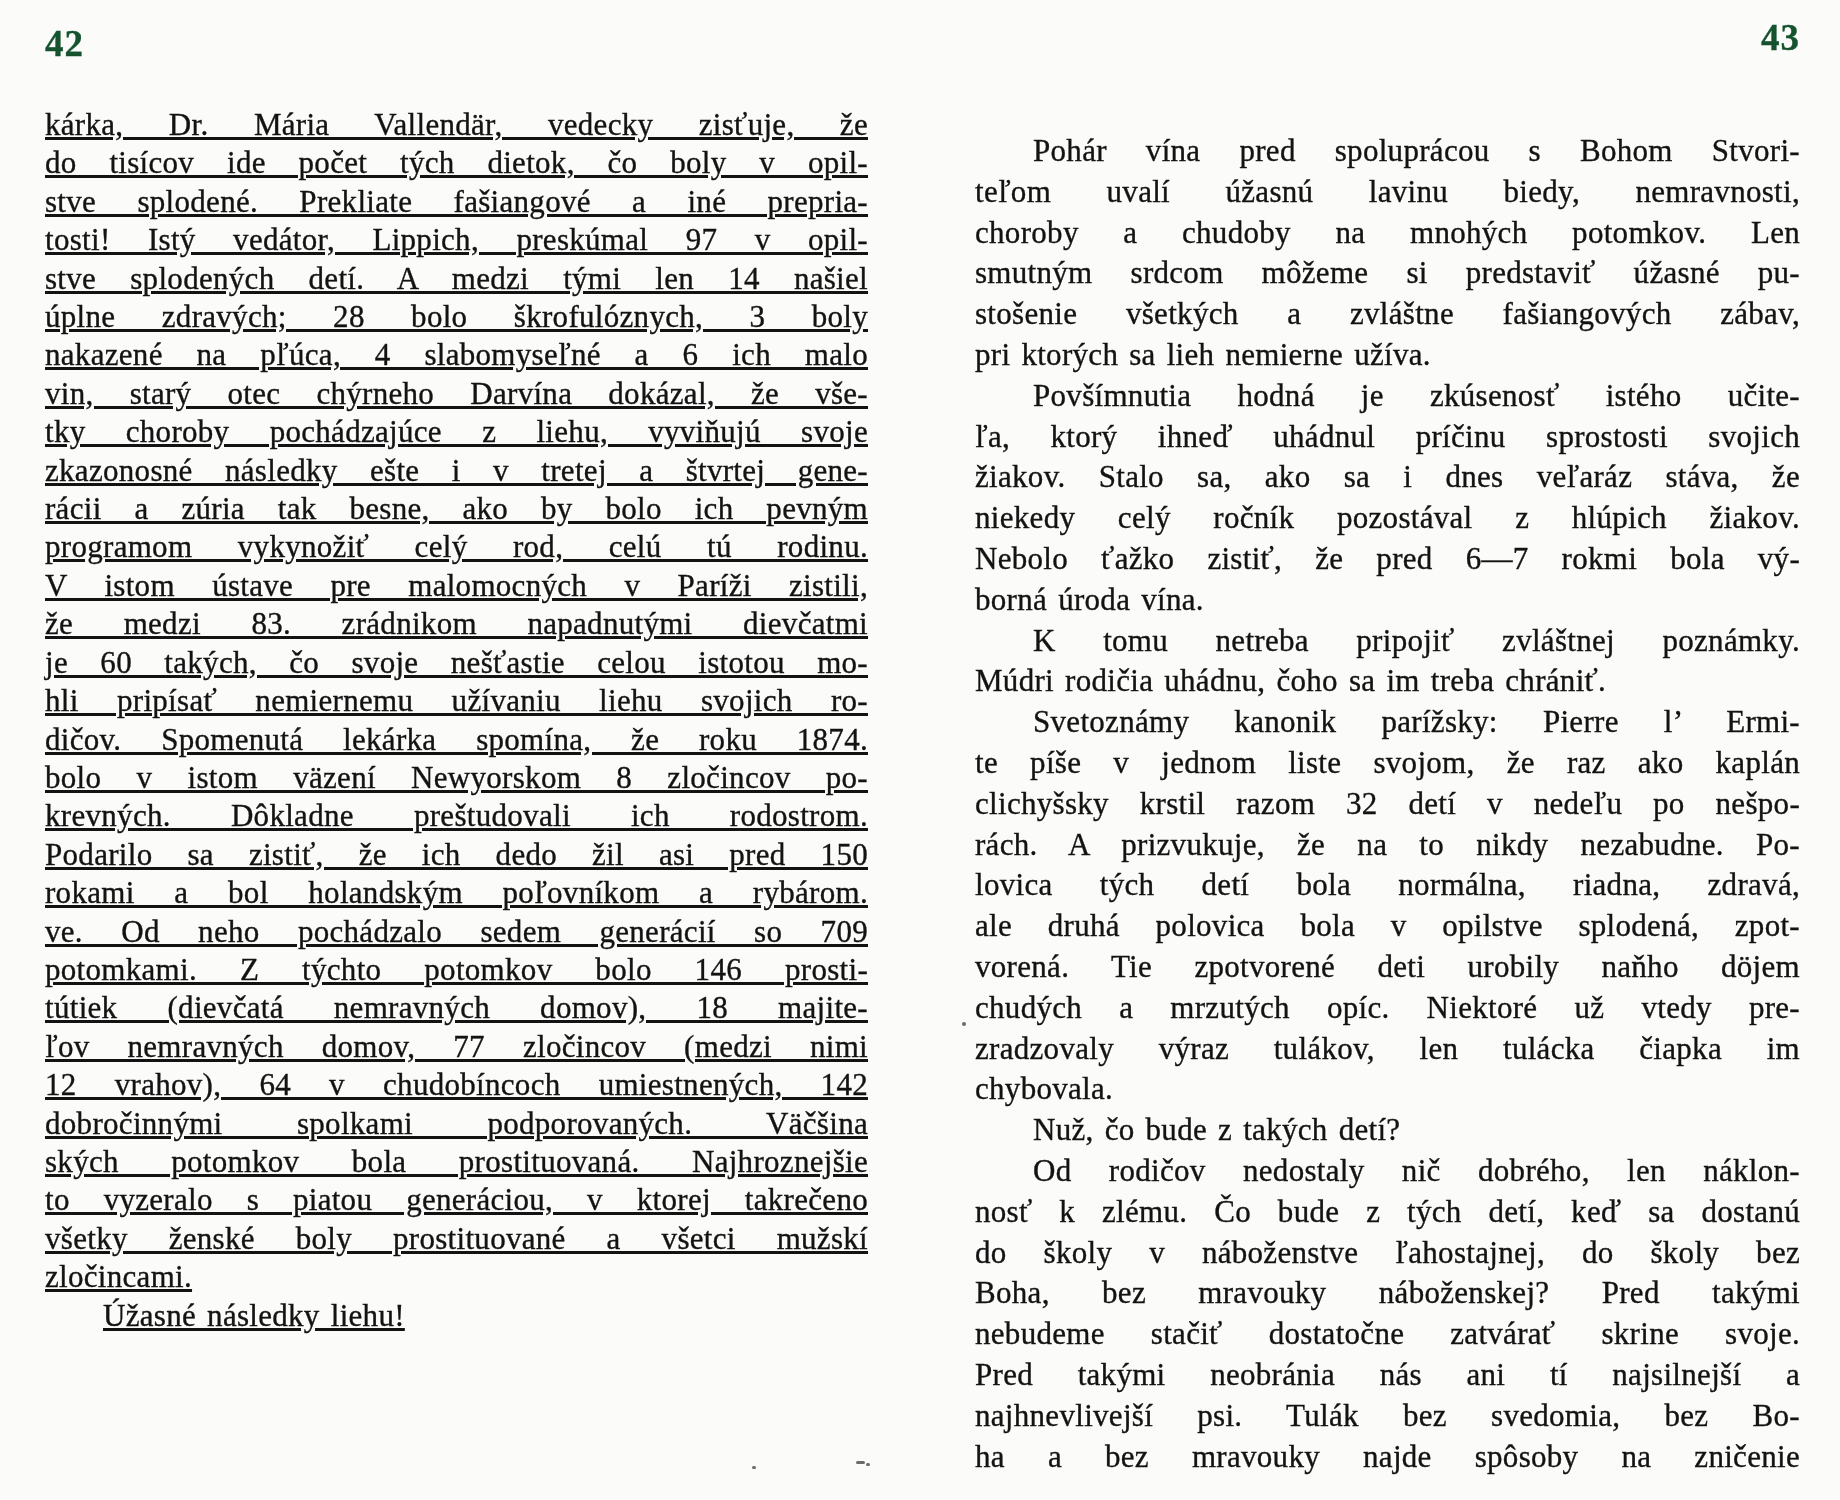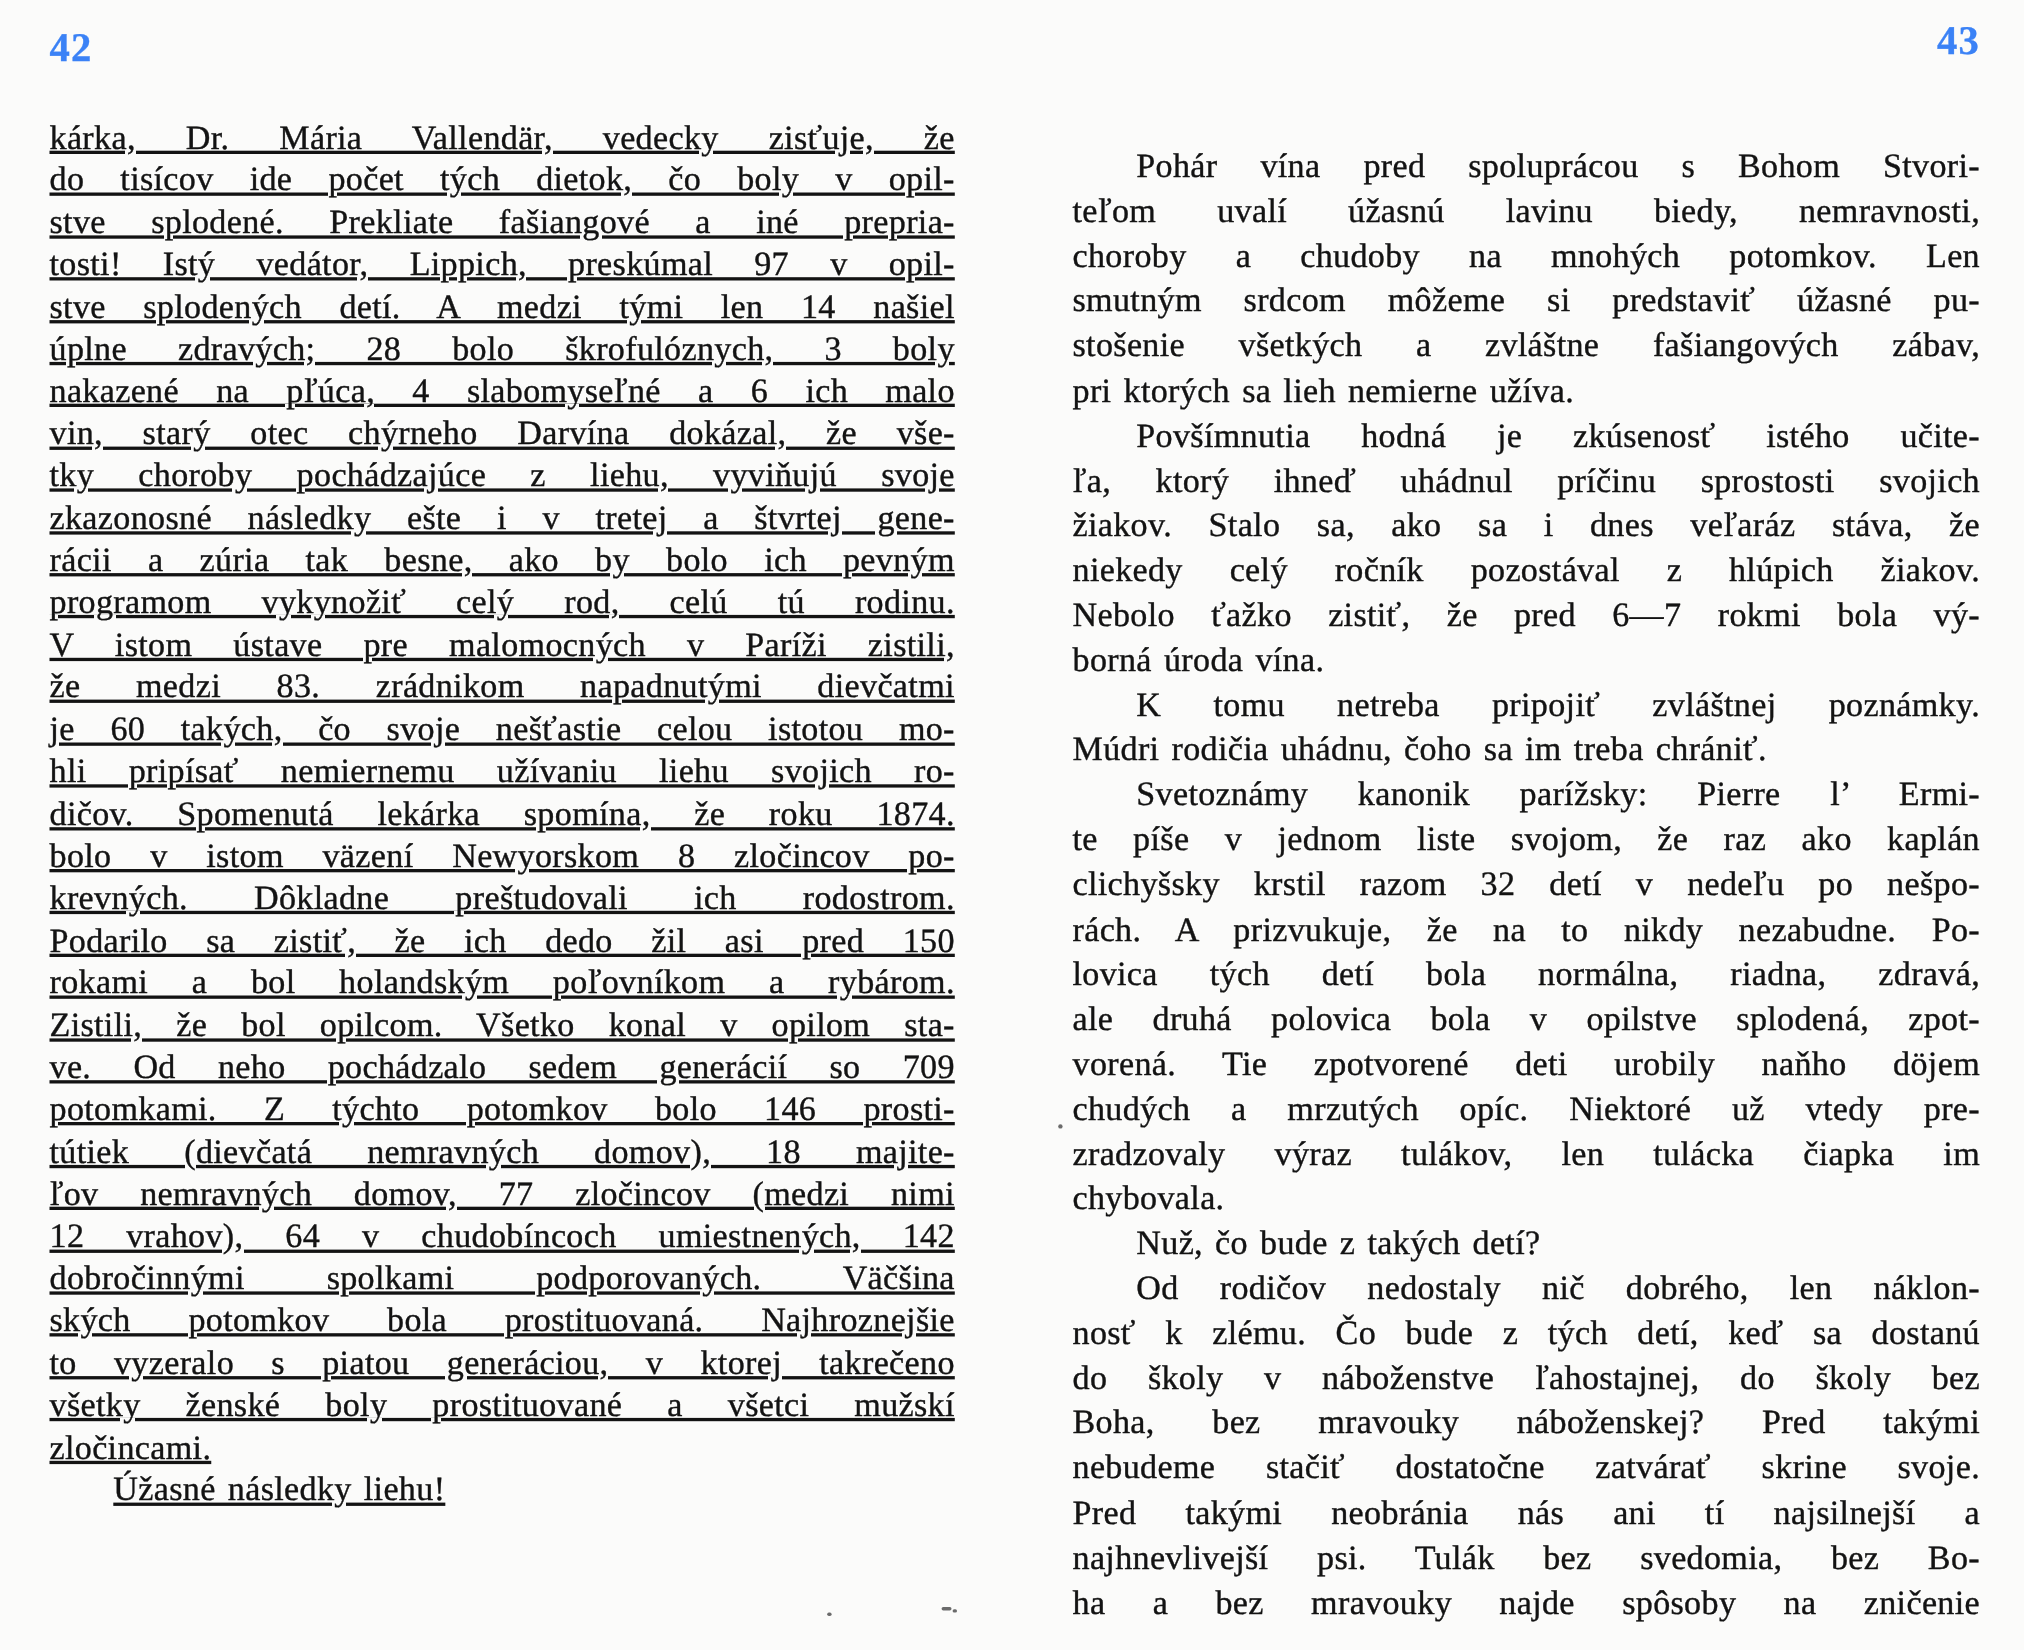--- a/index.html
+++ b/index.html
@@ -13,21 +13,21 @@
     background: #fbfbfa;
     overflow: hidden;
     font-family: "Liberation Serif", "DejaVu Serif", serif;
     color: #131313;
   }
   .page-num {
     position: absolute;
     font-size: 37px;
     font-weight: bold;
     letter-spacing: 1px;
-    color: #3b82f6;
+    color: #14532d;
     -webkit-text-stroke: 0.3px currentColor;
   }
   .page-num.left  { left: 45px;  top: 22px; }
   .page-num.right { right: 40px; top: 16px; text-align: left; }
 
   .col {
     position: absolute;
     font-size: 31px;
     letter-spacing: 0.3px;
     word-spacing: 3px;
@@ -88,21 +88,20 @@
       <div class="line">programom vykynožiť celý rod, celú tú rodinu.</div>
       <div class="line">V istom ústave pre malomocných v Paríži zistili,</div>
       <div class="line">že medzi 83. zrádnikom napadnutými dievčatmi</div>
       <div class="line">je 60 takých, čo svoje nešťastie celou istotou mo-</div>
       <div class="line">hli pripísať nemiernemu užívaniu liehu svojich ro-</div>
       <div class="line">dičov. Spomenutá lekárka spomína, že roku 1874.</div>
       <div class="line">bolo v istom väzení Newyorskom 8 zločincov po-</div>
       <div class="line">krevných. Dôkladne preštudovali ich rodostrom.</div>
       <div class="line">Podarilo sa zistiť, že ich dedo žil asi pred 150</div>
       <div class="line">rokami a bol holandským poľovníkom a rybárom.</div>
-      <div class="line">Zistili, že bol opilcom. Všetko konal v opilom sta-</div>
       <div class="line">ve. Od neho pochádzalo sedem generácií so 709</div>
       <div class="line">potomkami. Z týchto potomkov bolo 146 prosti-</div>
       <div class="line">tútiek (dievčatá nemravných domov), 18 majite-</div>
       <div class="line">ľov nemravných domov, 77 zločincov (medzi nimi</div>
       <div class="line">12 vrahov), 64 v chudobíncoch umiestnených, 142</div>
       <div class="line">dobročinnými spolkami podporovaných. Väčšina</div>
       <div class="line">ských potomkov bola prostituovaná. Najhroznejšie</div>
       <div class="line">to vyzeralo s piatou generáciou, v ktorej takrečeno</div>
       <div class="line">všetky ženské boly prostituované a všetci mužskí</div>
       <div class="line end">zločincami.</div>

